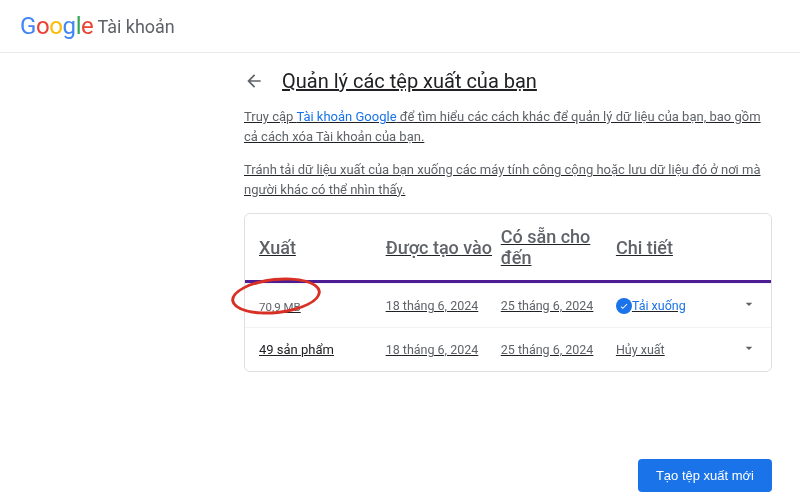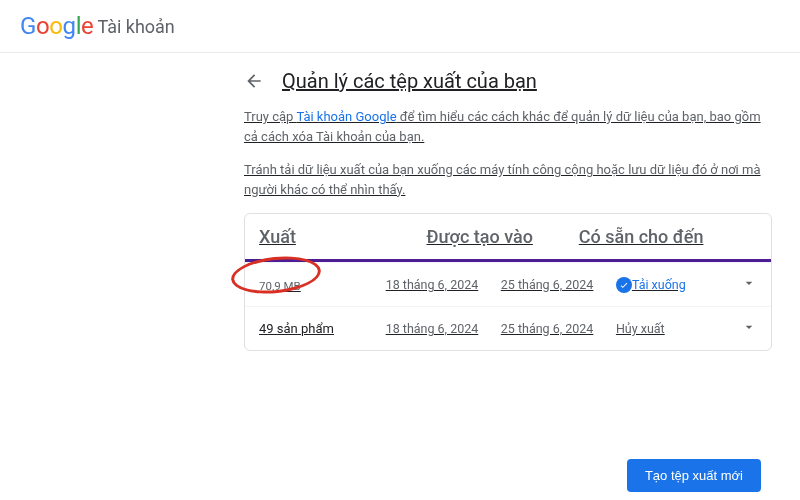--- a/index.html
+++ b/index.html
@@ -52,21 +52,21 @@
     position:relative;
   }
   .check-icon {
     width:16px; height:16px; border-radius:50%; background:#1a73e8;
     display:inline-flex; align-items:center; justify-content:center;
   }
   .check-icon svg { width:10px; height:10px; fill:#fff; }
   .download-link { color:#1a73e8; font-size:12.5px; }
   .chevron svg{ width:16px; height:16px; fill:#5f6368; }
   .bottom-bar {
-    position:absolute; bottom:8px; right:39px;
+    position:absolute; bottom:8px; right:28px;
   }
   .primary-btn {
     background:#1a73e8; color:#fff; border:none; border-radius:4px;
     padding:9px 18px; font-size:13px; font-weight:500; cursor:pointer;
   }
   .circle-annot {
     position:absolute;
     border:3px solid #d93025;
     border-radius:50%;
     width:90px; height:36px;
@@ -98,20 +98,21 @@
   <p class="para">
     <span>Truy cập </span><a href="#">Tài khoản Google</a><span> để tìm hiểu các cách khác để quản lý dữ liệu của bạn, bao gồm cả cách xóa Tài khoản của bạn.</span>
   </p>
   <p class="para">Tránh tải dữ liệu xuất của bạn xuống các máy tính công cộng hoặc lưu dữ liệu đó ở nơi mà người khác có thể nhìn thấy.</p>
 
   <div class="table-wrap">
     <div class="trow header-row">
       <div class="col1">Xuất</div>
       <div class="col2">Được tạo vào</div>
       <div class="col3">Có sẵn cho đến</div>
+      <div class="col4">Chi tiết</div>
       <div class="col5"></div>
     </div>
 
     <div class="trow data-row" style="position:relative;">
       <div class="col1">
         <div class="product-sub">70,9 MB</div>
       </div>
       <div class="col2">18 tháng 6, 2024</div>
       <div class="col3">25 tháng 6, 2024</div>
       <div class="col4">

